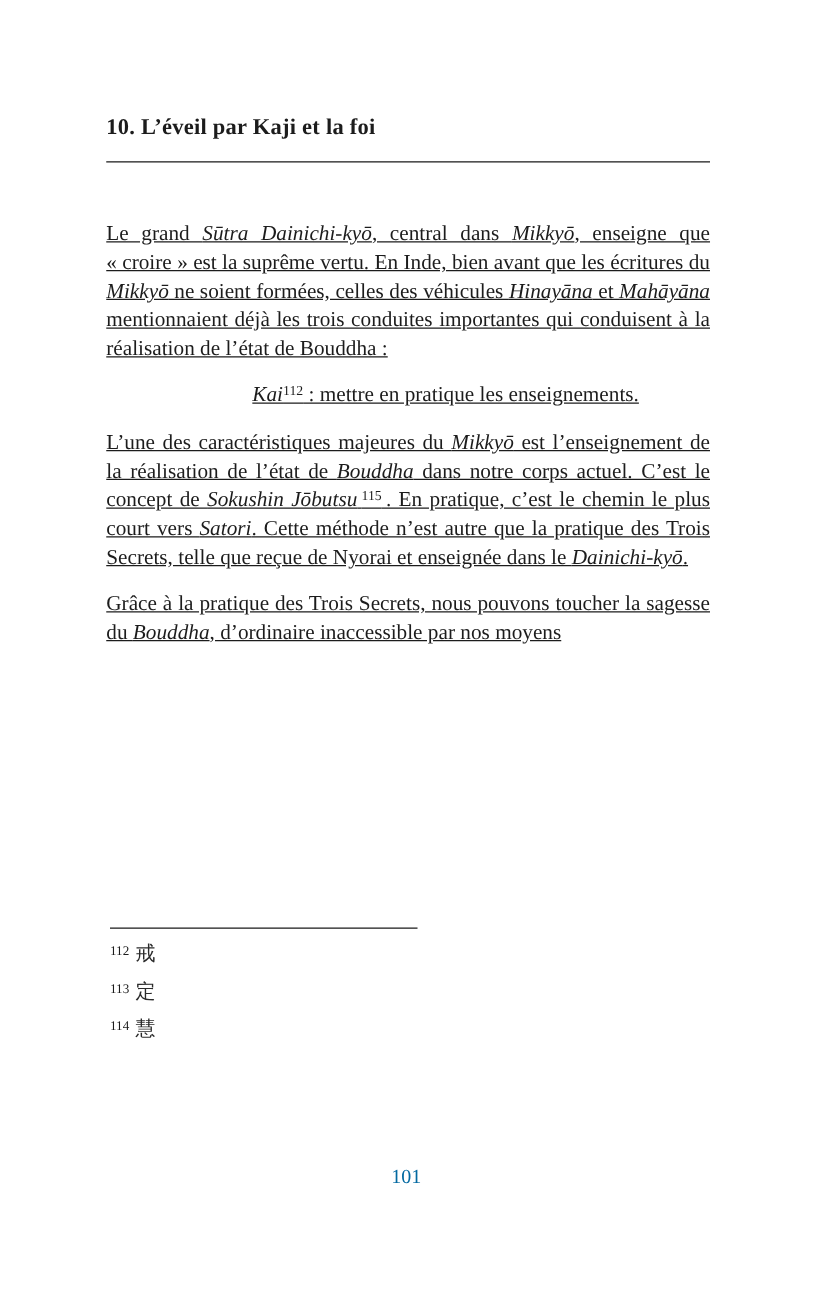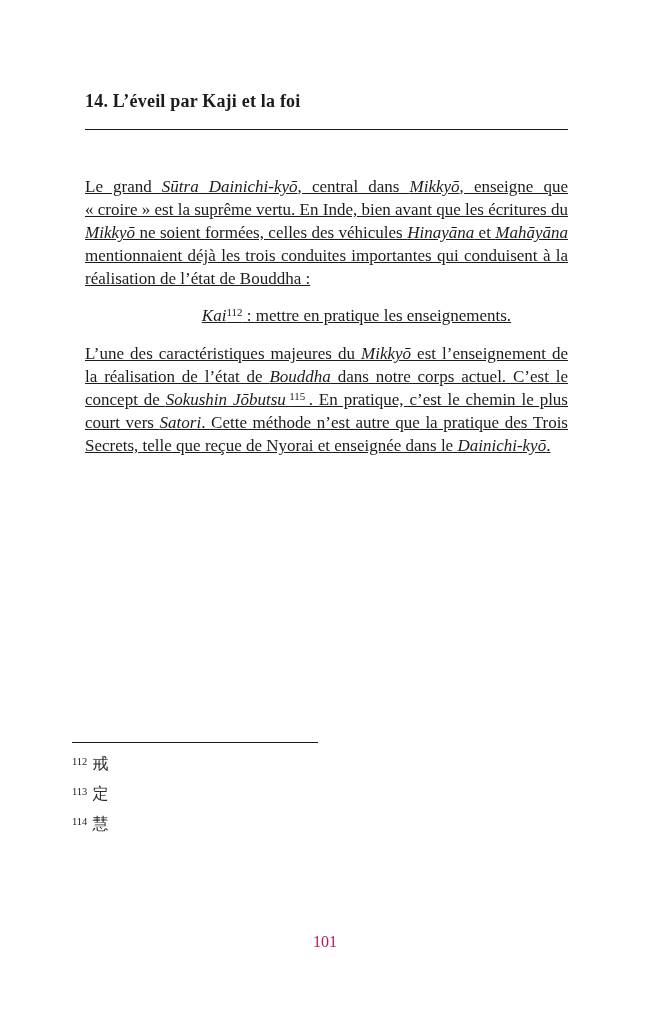--- a/index.html
+++ b/index.html
@@ -53,21 +53,21 @@
     font-style: italic;
   }
   p.para sup {
     font-size: 11px;
     line-height: 0;
     vertical-align: 5px;
     font-style: normal;
   }
   .footnotes {
     position: absolute;
-    left: 72px;
+    left: 88px;
     top: 742px;
     width: 483px;
   }
   .footnote-rule {
     border: none;
     border-top: 1.5px solid #1a1a1a;
     margin: 0;
     width: 246px;
   }
   .footnote {
@@ -86,35 +86,36 @@
     color: #2a2a2a;
     font-family: "Liberation Serif", serif;
   }
   .page-number {
     position: absolute;
     left: 0;
     right: 0;
     top: 933px;
     text-align: center;
     font-size: 16px;
-    color: #be185d;
+    color: #0369a1;
   }
 </style>
 </head>
 <body>
 
 <div class="page">
 
   <div class="content">
-    <h1 class="chapter-heading">14. L’éveil par Kaji et la foi</h1>
+    <h1 class="chapter-heading">10. L’éveil par Kaji et la foi</h1>
     <hr class="heading-rule">
     <div class="body-text" id="doc-body">
         <p class="para"><span>Le grand </span><em>Sūtra Dainichi-kyō</em><span>, central dans </span><em>Mikkyō</em><span>, enseigne que «&nbsp;croire&nbsp;» est la suprême vertu. En Inde, bien avant que les écritures du </span><em>Mikkyō</em><span> ne soient formées, celles des véhicules </span><em>Hinayāna</em><span> et </span><em>Mahāyāna</em><span> mentionnaient déjà les trois conduites importantes qui conduisent à la réalisation de l’état de Bouddha&nbsp;:</span></p>
         <p class="para indent"><em>Kai</em><sup>112</sup><span>&nbsp;: mettre en pratique les enseignements.</span></p>
         <p class="para"><span>L’une des caractéristiques majeures du </span><em>Mikkyō</em><span> est l’enseignement de la réalisation de l’état de </span><em>Bouddha</em><span> dans notre corps actuel. C’est le concept de </span><em>Sokushin Jōbutsu</em><span> </span><sup>115</sup><span> . En pratique, c’est le chemin le plus court vers </span><em>Satori</em><span>. Cette méthode n’est autre que la pratique des Trois Secrets, telle que reçue de Nyorai et enseignée dans le </span><em>Dainichi-kyō</em><span>.</span></p>
+        <p class="para"><span>Grâce à la pratique des Trois Secrets, nous pouvons toucher la sagesse du </span><em>Bouddha</em><span>, d’ordinaire inaccessible par nos moyens</span></p>
       </div>
   </div>
 
   <div class="footnotes">
     <hr class="footnote-rule">
     <div id="footnote-list">
         <div class="footnote"><sup class="fn-num">112</sup><span class="fn-text">戒</span></div>
         <div class="footnote"><sup class="fn-num">113</sup><span class="fn-text">定</span></div>
         <div class="footnote"><sup class="fn-num">114</sup><span class="fn-text">慧</span></div>
       </div>

